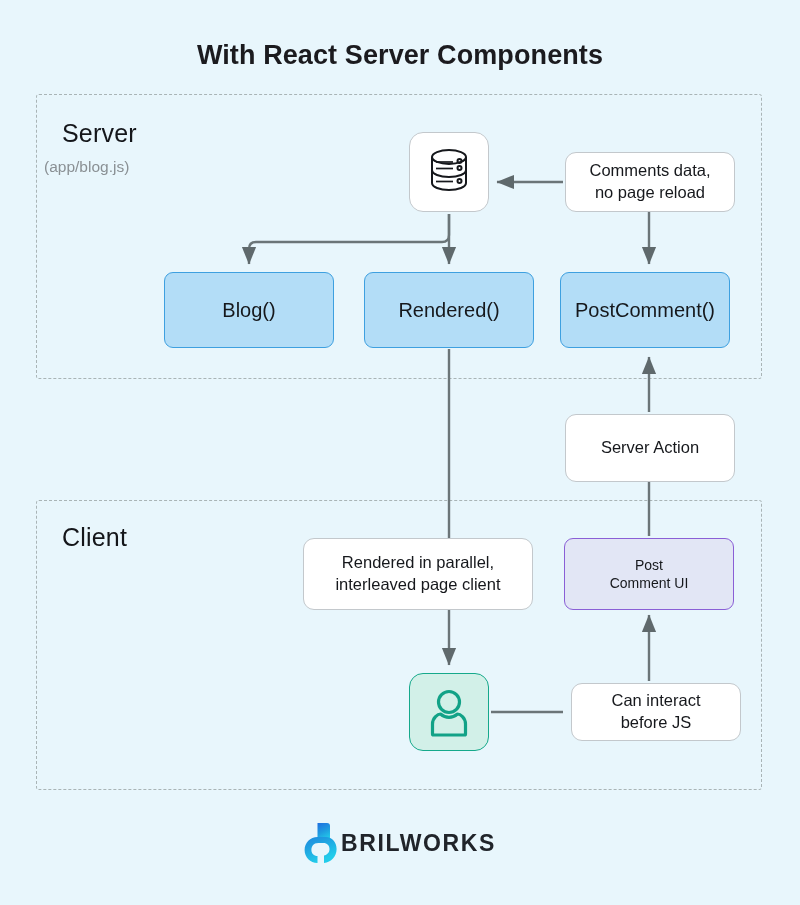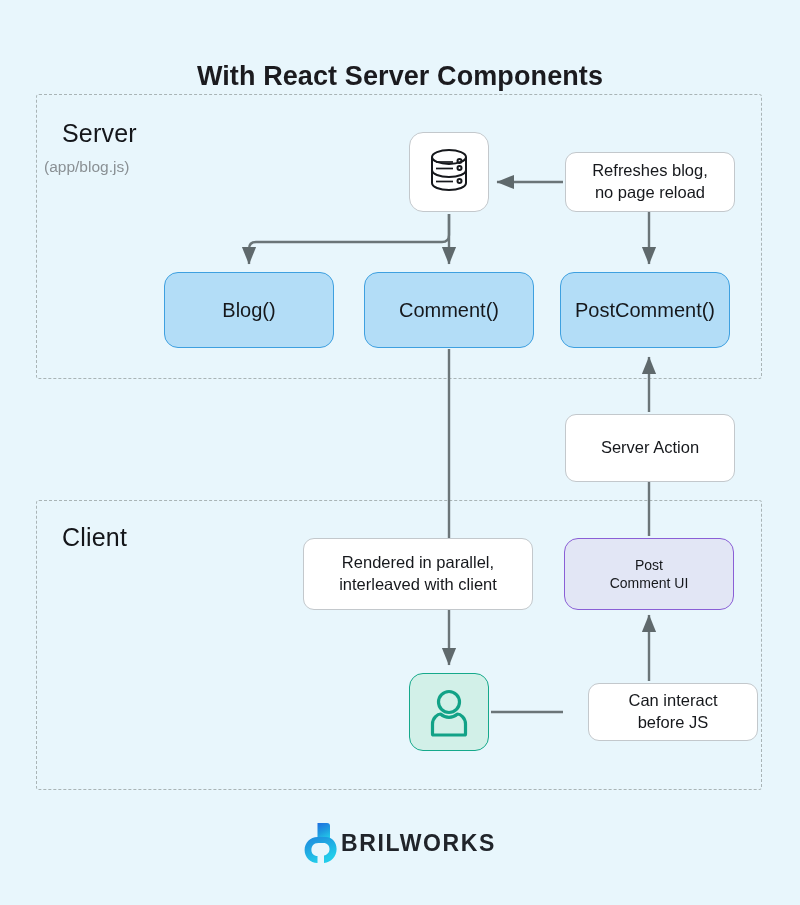--- a/index.html
+++ b/index.html
@@ -14,21 +14,20 @@
 
   
   .title {
     position: absolute;
     left: 0; top: 40px; width: 800px;
     text-align: center;
     font-size: 27px;
     font-weight: bold;
     color: #1b1b1f;
     letter-spacing: 0.1px;
-    margin-top: 21px;
   }
 
   
   .region {
     position: absolute;
     border: 1.6px dashed #a9b4b6;
     border-radius: 3px;
     background: transparent;
   }
   #region-server { left: 36px; top: 94px; width: 726px; height: 285px; }
@@ -52,21 +51,21 @@
   
   #edges { position: absolute; left: 0; top: 0; width: 800px; height: 905px; pointer-events: none; }
 
   
   .node {
     position: absolute;
     display: flex;
     align-items: center;
     justify-content: center;
     text-align: center;
-    border-radius: 14px;
+    border-radius: 9px;
     line-height: 1.32;
   }
   .node-blue {
     background: #b3ddf7;
     border: 1.4px solid #3ea0e0;
     font-size: 20px;
     color: #16181c;
   }
   .node-white {
     background: #ffffff;
@@ -95,21 +94,21 @@
   
   #node-db          { left: 409px; top: 132px; width: 80px;  height: 80px; }
   #node-refresh     { left: 565px; top: 152px; width: 170px; height: 60px; }
   #node-blog        { left: 164px; top: 272px; width: 170px; height: 76px; }
   #node-comments    { left: 364px; top: 272px; width: 170px; height: 76px; }
   #node-postcomment { left: 560px; top: 272px; width: 170px; height: 76px; }
   #node-serveraction{ left: 565px; top: 414px; width: 170px; height: 68px; text-align: center; }
   #node-rendered    { left: 303px; top: 538px; width: 230px; height: 72px; }
   #node-postui      { left: 564px; top: 538px; width: 170px; height: 72px; }
   #node-user        { left: 409px; top: 673px; width: 80px;  height: 78px; }
-  #node-caninteract { left: 588px; top: 683px; width: 170px; height: 58px; }
+  #node-caninteract { left: 571px; top: 683px; width: 170px; height: 58px; }
 
   
   #footer-logo {
     position: absolute;
     left: 0; top: 822px; width: 800px;
     display: flex;
     align-items: center;
     justify-content: center;
     gap: 1px;
   }
@@ -179,43 +178,43 @@
         <path d="M11,16 L28,16" stroke-width="1.7"></path>
         <circle cx="34.5" cy="22" r="2"></circle>
         <circle cx="34.5" cy="35" r="2"></circle>
         <circle cx="34.5" cy="15" r="2"></circle>
       </g>
     </svg>
   </div>
 
   <div class="node node-white" id="node-refresh">
     <div>
-      <div>Refreshes blog,</div>
+      <div>Comments data,</div>
       <div>no page reload</div>
     </div>
   </div>
 
   <div class="node node-blue" id="node-blog">
     <span>Blog()</span>
   </div>
   <div class="node node-blue" id="node-comments">
-    <span>Comment()</span>
+    <span>Rendered()</span>
   </div>
   <div class="node node-blue" id="node-postcomment">
     <span>PostComment()</span>
   </div>
 
   <div class="node node-white" id="node-serveraction">
     <span>Server Action</span>
   </div>
 
   <div class="node node-white" id="node-rendered">
     <div>
       <div>Rendered in parallel,</div>
-      <div>interleaved with client</div>
+      <div>interleaved page client</div>
     </div>
   </div>
 
   <div class="node node-purple" id="node-postui">
     <div>
       <div>Post</div>
       <div>Comment UI</div>
     </div>
   </div>
 

